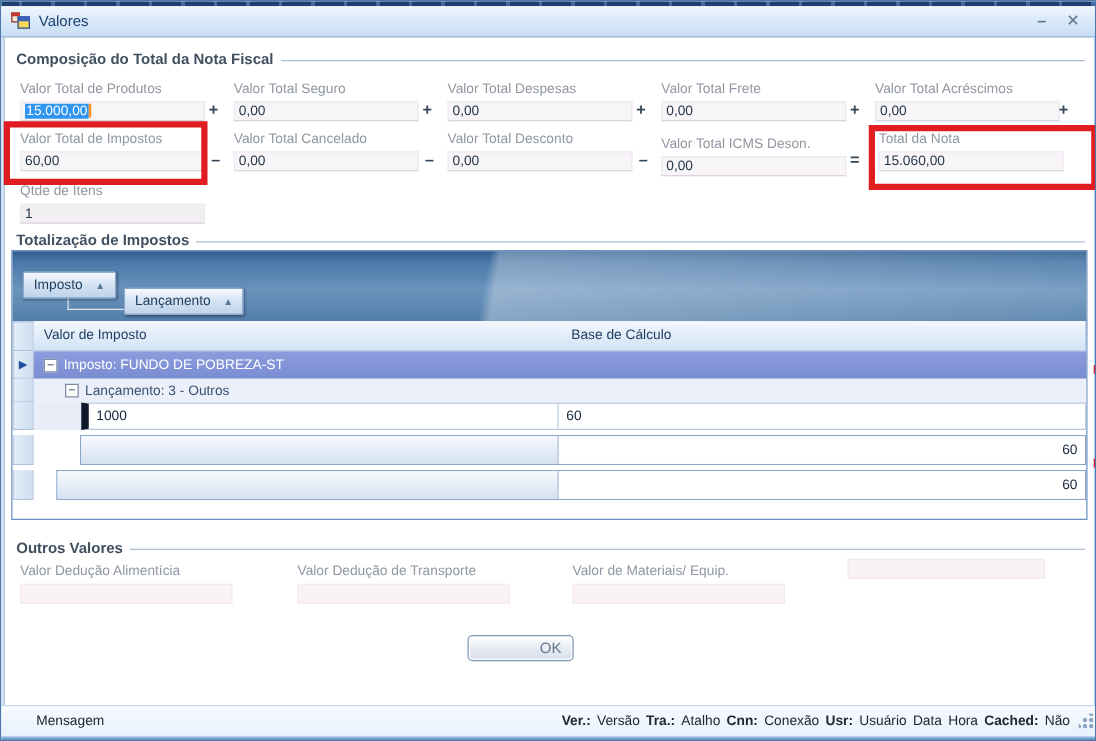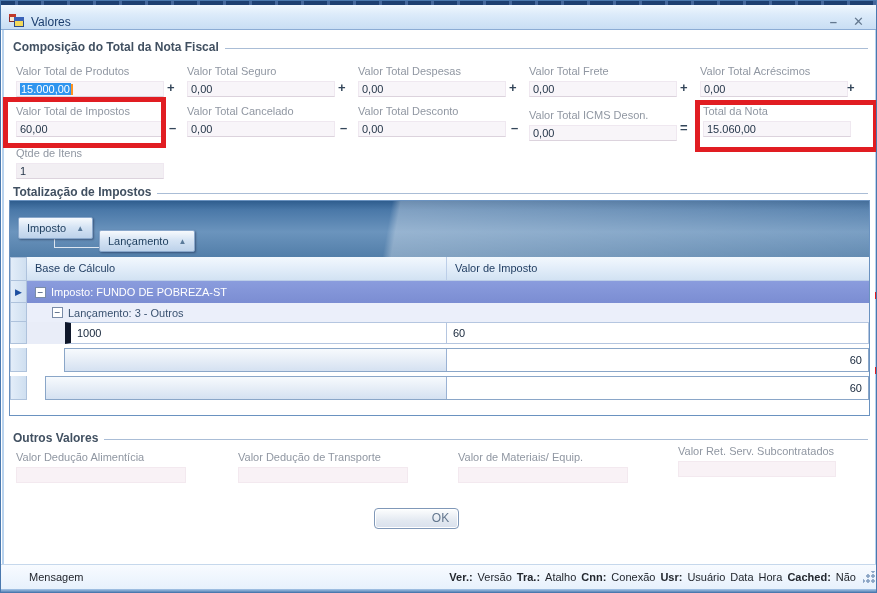--- a/index.html
+++ b/index.html
@@ -5,21 +5,21 @@
   html,body{margin:0;padding:0;background:#fff;}
   *{box-sizing:border-box;}
   body{font-family:"Liberation Sans","DejaVu Sans",sans-serif;}
   #win{position:relative;width:877px;height:593px;overflow:hidden;background:#fff;
        border:1px solid #4a78ae;}
   
   #topstrip{position:absolute;left:0;top:0;width:877px;height:4px;
     background:repeating-linear-gradient(90deg,#1d3f71 0 14px,#46689c 14px 17px,#1d3f71 17px 26px);}
   #titlebar{position:absolute;left:0;top:4px;width:877px;height:25px;
     background:linear-gradient(180deg,#f0f7fe 0%,#dcebfa 40%,#c9def4 100%);
-    border-bottom:1px solid #8cacd4;display:flex;align-items:flex-end;}
+    border-bottom:1px solid #8cacd4;display:flex;align-items:center;}
   #titlebar .ticon{width:16px;height:16px;margin:0 6px 0 8px;position:relative;}
   #titlebar .ticon .w1{position:absolute;left:0;top:1px;width:7px;height:8px;background:#f6e9d2;border:1px solid #8a2d2d;}
   #titlebar .ticon .w1b{position:absolute;left:0;top:1px;width:7px;height:3px;background:#c0392b;}
   #titlebar .ticon .w2{position:absolute;left:5px;top:4px;width:10px;height:10px;background:#f3d95c;border:1px solid #2a4a8a;}
   #titlebar .ticon .w2b{position:absolute;left:5px;top:4px;width:10px;height:4px;background:#3a62b8;}
   #title-text{font-size:12px;color:#1c3e6e;}
   #tb-buttons{margin-left:auto;display:flex;gap:16px;padding-right:14px;}
   .tbbtn{font-size:13px;font-weight:bold;color:#64788f;cursor:default;line-height:14px;}
   .side-line{position:absolute;top:29px;width:2px;height:534px;background:#b9d3ee;}
   
@@ -206,22 +206,22 @@
         <span class="sort">▲</span>
       </div>
       <div class="gbtn" style="left:89px;top:29px">
         <span>Lançamento</span>
         <span class="sort">▲</span>
       </div>
     </div>
     <div id="gbody">
       <div class="grow ghead">
         <div class="ind"></div>
+        <div class="hcell c2">Valor de Imposto</div>
         <div class="hcell c1">Base de Cálculo</div>
-        <div class="hcell c2">Valor de Imposto</div>
       </div>
       <div class="grow g1">
         <div class="ind">
             <span class="focus">▶</span>
           </div>
         <div class="g1c">
             <span class="cbox">−</span>
             <span>Imposto: FUNDO DE POBREZA-ST</span>
           </div>
       </div>
@@ -269,21 +269,20 @@
   </div>
   <div class="vfield" style="left:457px;top:450px;width:170px">
     <div class="vlabel">Valor de Materiais/ Equip.</div>
     <div class="vinput empty"></div>
   </div>
   <div class="vfield" style="left:237px;top:450px;width:170px">
     <div class="vlabel">Valor Dedução de Transporte</div>
     <div class="vinput empty"></div>
   </div>
   <div class="vfield" style="left:677px;top:444px;width:158px">
-    <div class="vlabel">Valor Ret. Serv. Subcontratados</div>
     <div class="vinput empty"></div>
   </div>
 
   <div id="okbtn">OK</div>
 
   <div id="statusbar">
     <span id="sb-left">Mensagem</span>
     <span id="sb-right">
       <span class="sb-k">Ver.:</span>
         <span class="sb-v">Versão</span>

